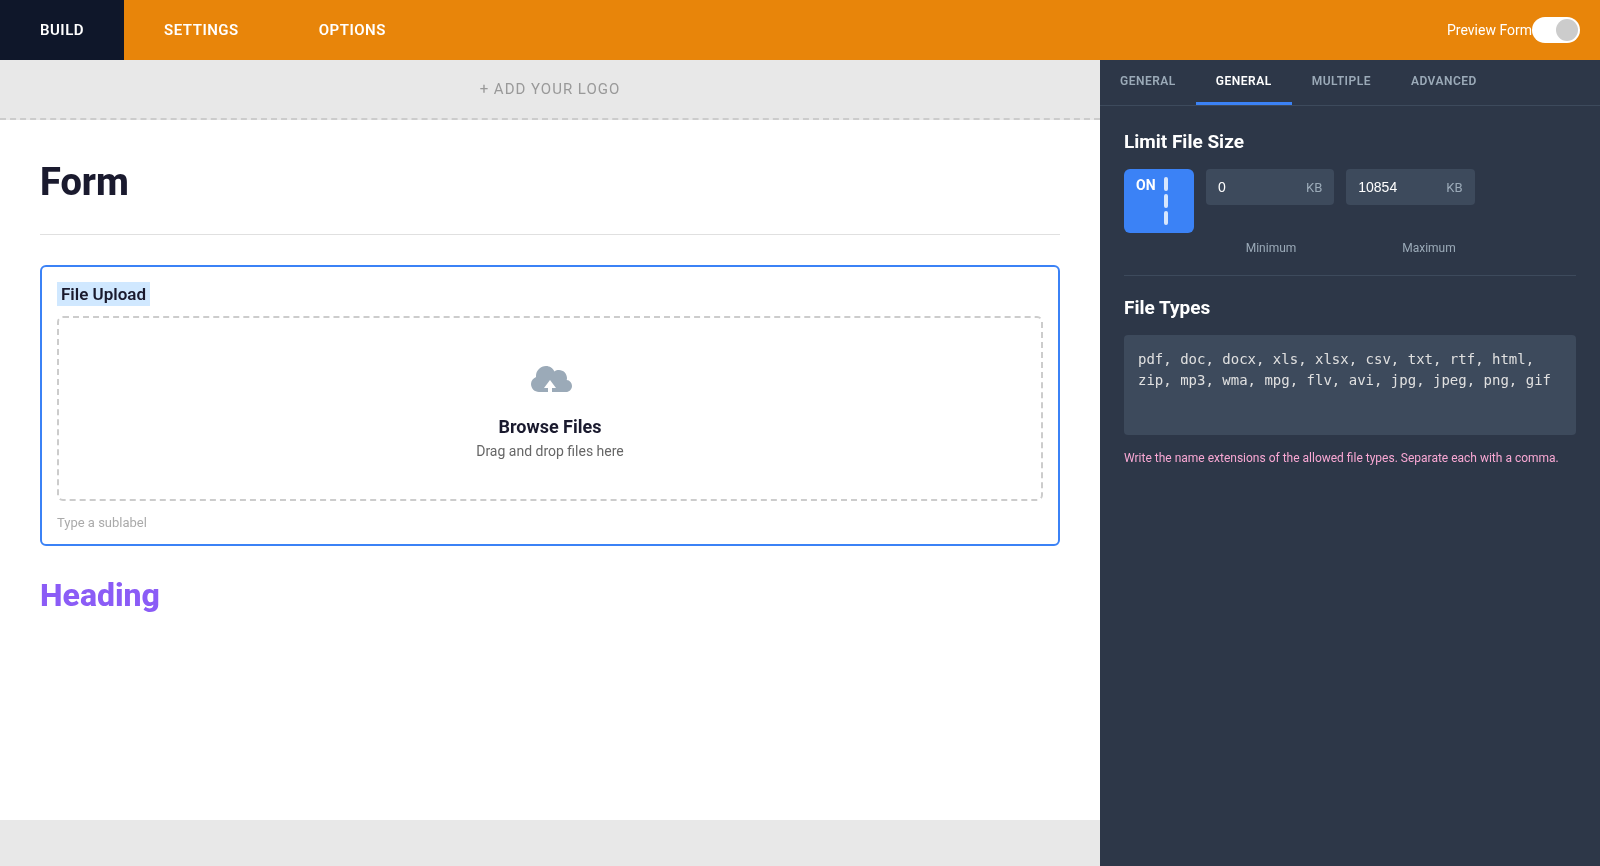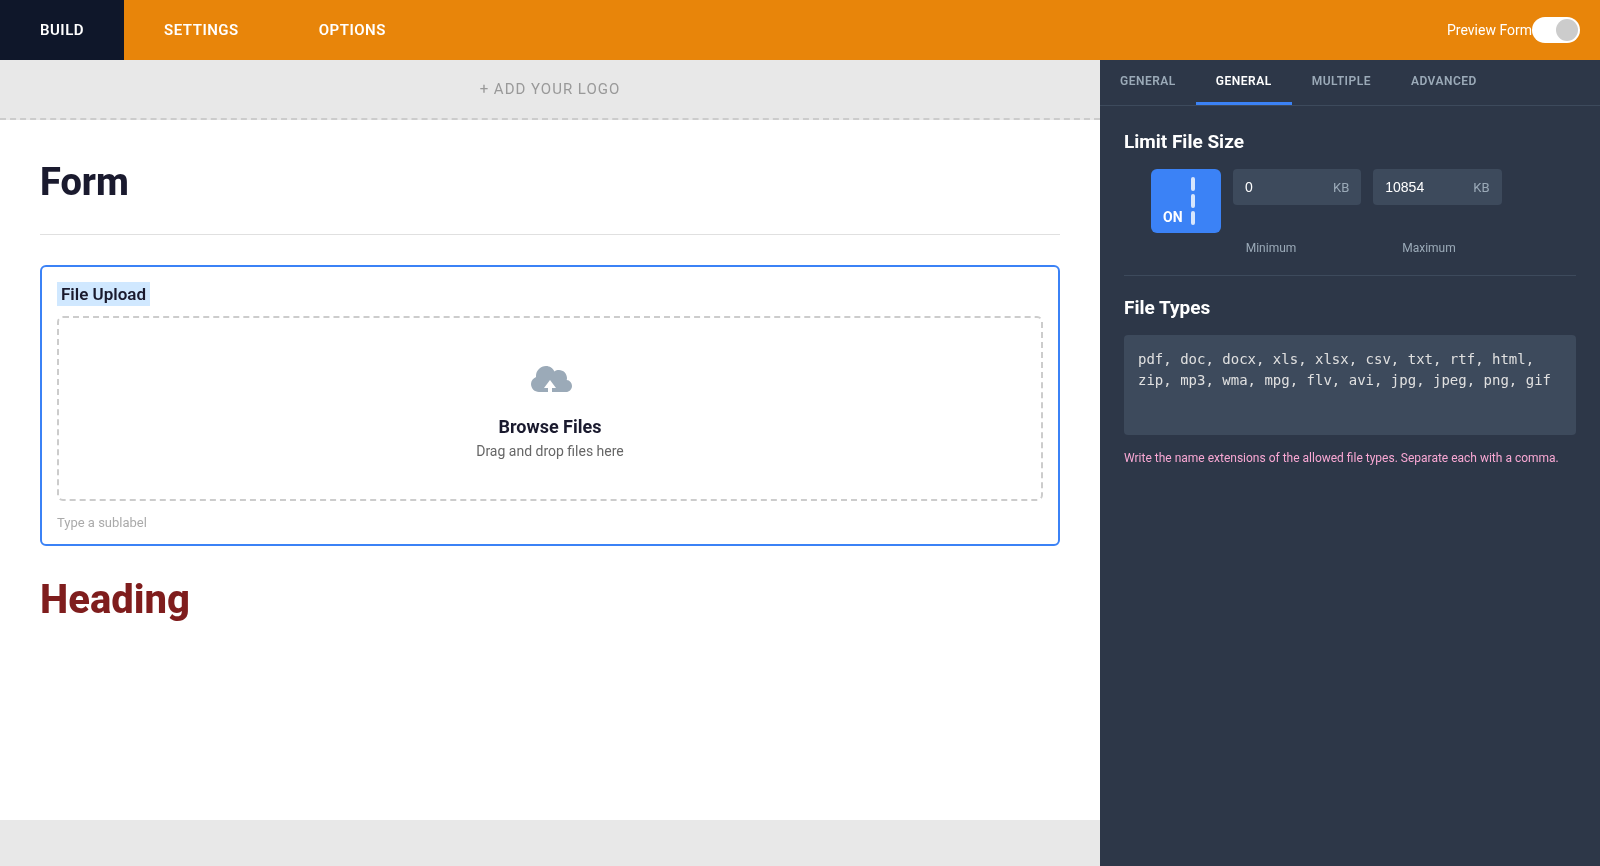--- a/index.html
+++ b/index.html
@@ -141,23 +141,23 @@
     }
 
     .sublabel-input {
       color: #aaa;
       font-size: 13px;
       padding: 4px 0;
     }
 
     
     .form-heading {
-      font-size: 40px;
+      font-size: 32px;
       font-weight: 800;
-      color: #7f1d1d;
+      color: #8b5cf6;
     }
 
     
     .right-panel {
       width: 500px;
       background: #2d3748;
       color: white;
       display: flex;
       flex-direction: column;
       overflow-y: auto;
@@ -229,25 +229,24 @@
       align-items: flex-start;
       gap: 12px;
       margin-bottom: 8px;
     }
 
     .on-toggle {
       background: #3b82f6;
       border-radius: 6px;
       padding: 8px 12px;
       display: flex;
-      align-items: flex-end;
+      align-items: flex-start;
       gap: 8px;
       cursor: pointer;
       min-width: 70px;
-      margin-left: 27px;
     }
 
     .on-label {
       color: white;
       font-weight: 700;
       font-size: 14px;
     }
 
     .toggle-lines {
       display: flex;

